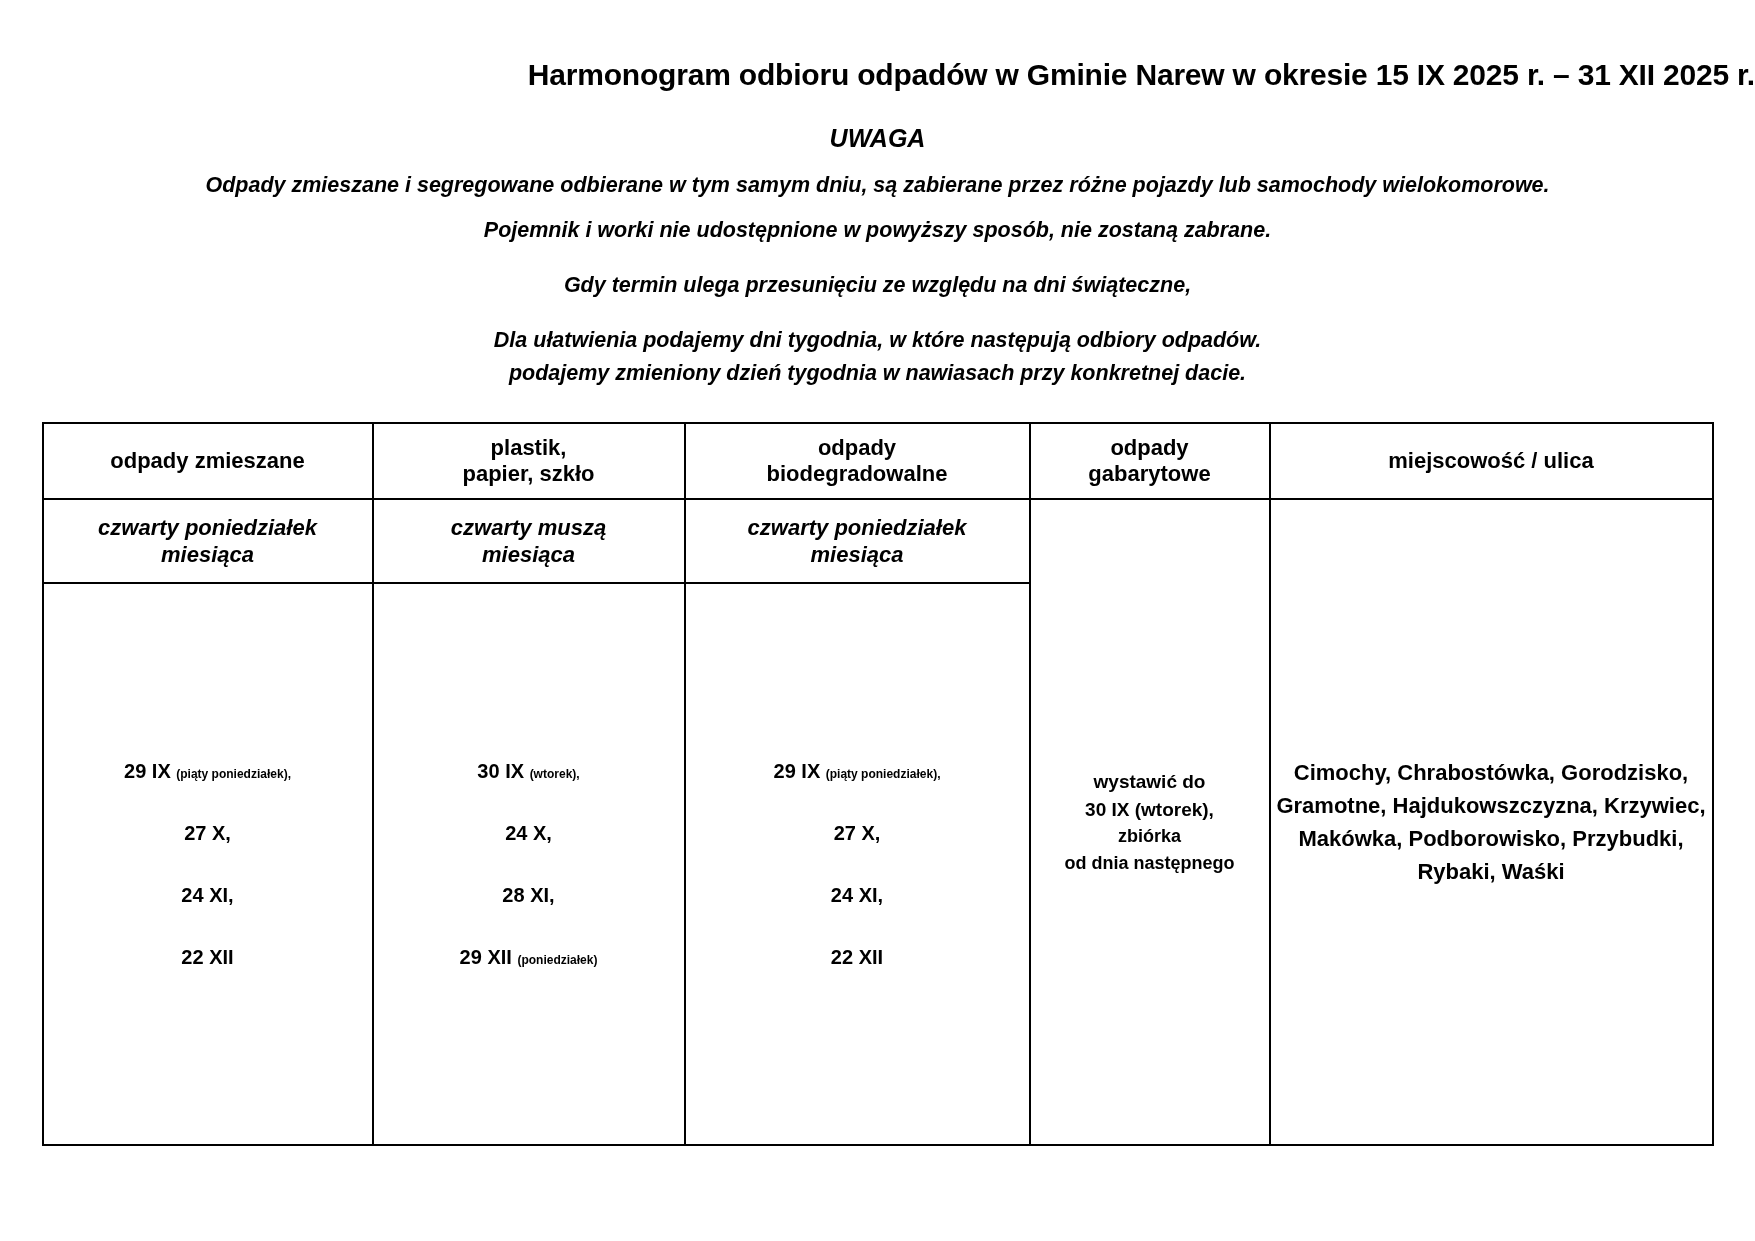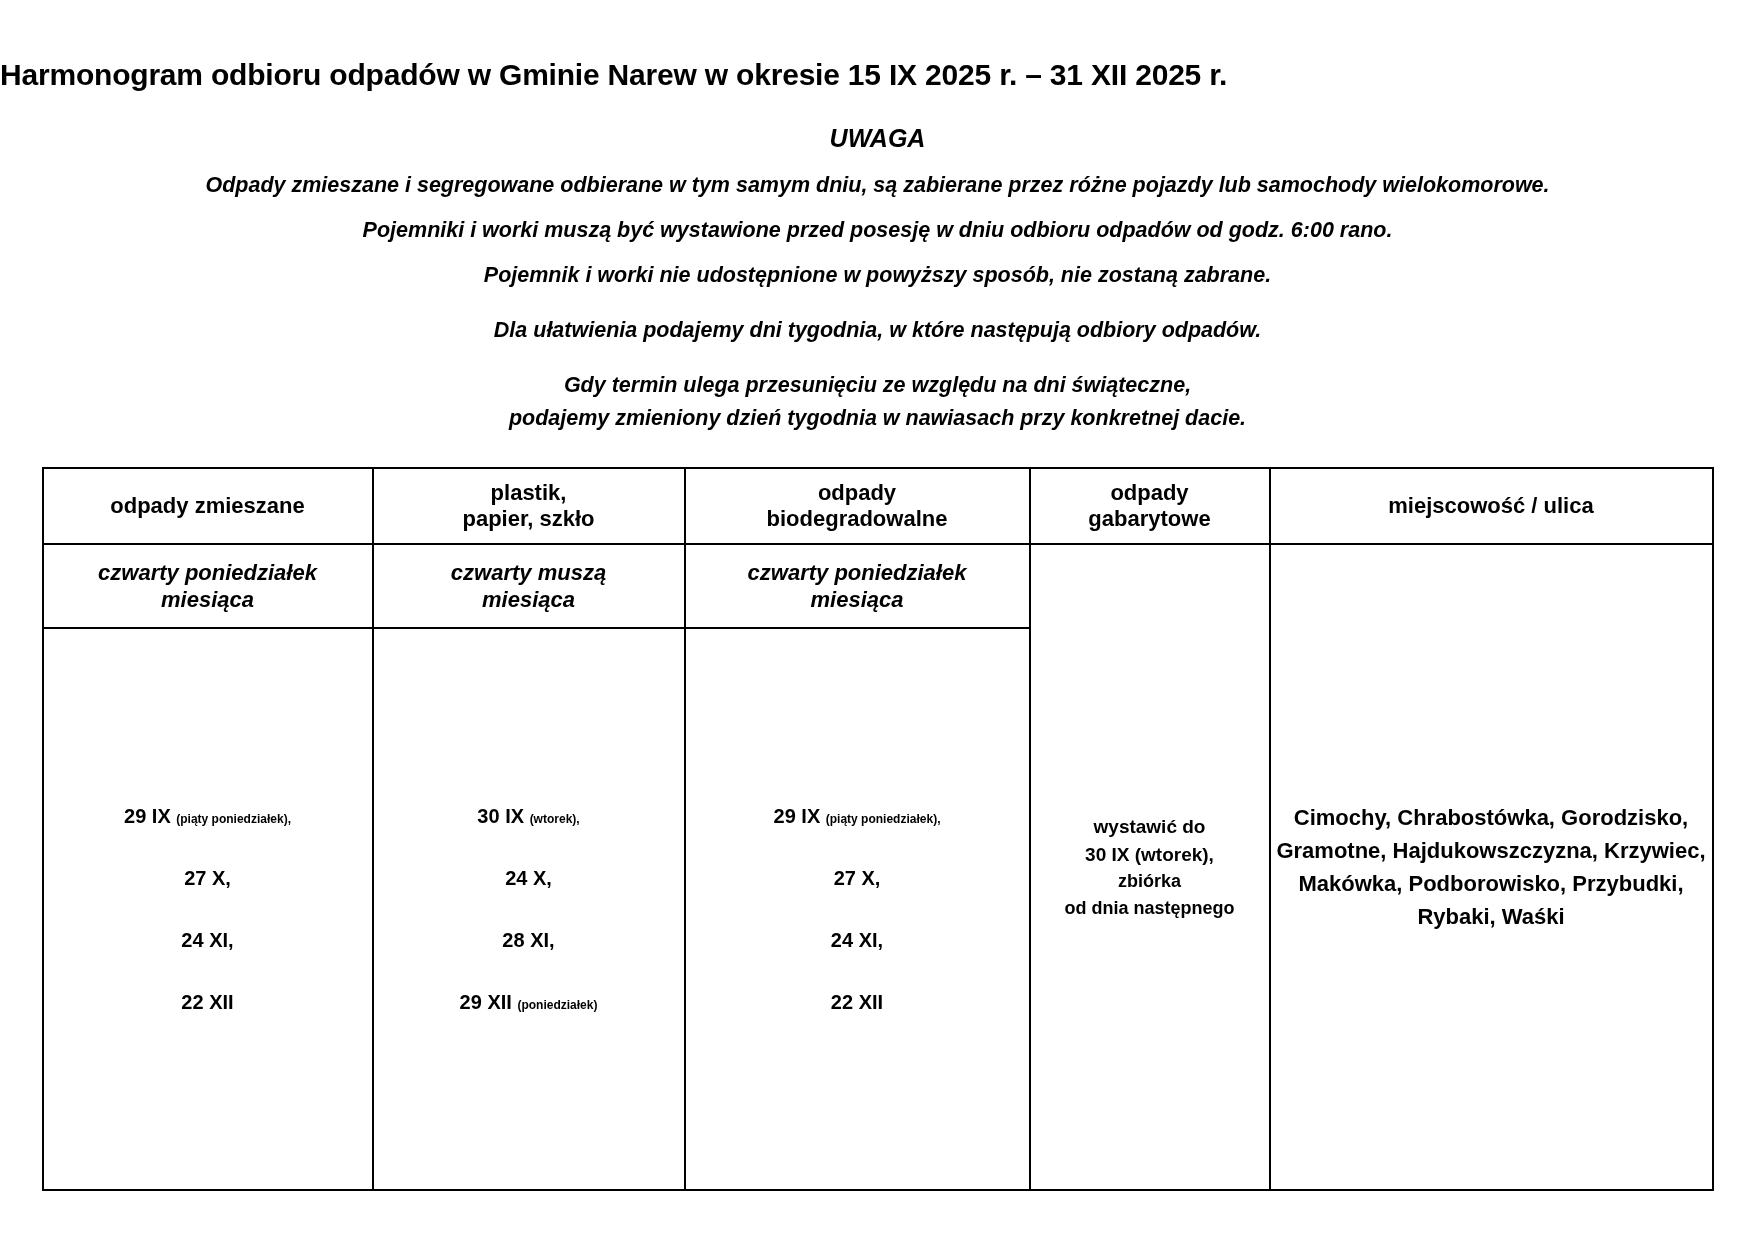--- a/index.html
+++ b/index.html
@@ -15,21 +15,21 @@
     overflow: hidden;
   }
   .page {
     position: relative;
     width: 1755px;
     height: 1241px;
     box-sizing: border-box;
     padding: 0;
   }
   .title {
-    text-align: left;
+    text-align: right;
     font-size: 30px;
     font-weight: bold;
     margin-top: 58px;
     letter-spacing: -0.2px;
   }
   .uwaga {
     text-align: center;
     font-size: 25px;
     font-weight: bold;
     font-style: italic;
@@ -126,26 +126,25 @@
 </head>
 <body>
 
 <div class="page">
 
   <div class="title">Harmonogram odbioru odpadów w Gminie Narew w okresie 15 IX 2025 r. – 31 XII 2025 r.</div>
 
   <div class="uwaga">UWAGA</div>
 
   <div class="note">Odpady zmieszane i segregowane odbierane w tym samym dniu, są zabierane przez różne pojazdy lub samochody wielokomorowe.</div>
-  <div class="note">Pojemniki i worki muszą być wystawione przed posesję w dniu odbioru odpadów od godz. 6:00 rano.</div>
   <div class="note">Pojemnik i worki nie udostępnione w powyższy sposób, nie zostaną zabrane.</div>
 
+  <div class="note bold gap-lg">Gdy termin ulega przesunięciu ze względu na dni świąteczne,</div>
+
   <div class="note bold gap-lg">Dla ułatwienia podajemy dni tygodnia, w które następują odbiory odpadów.</div>
-
-  <div class="note bold gap-lg">Gdy termin ulega przesunięciu ze względu na dni świąteczne,</div>
   <div class="note bold tight">podajemy zmieniony dzień tygodnia w nawiasach przy konkretnej dacie.</div>
 
   <table class="schedule">
     <colgroup>
       <col class="c1">
         <col class="c2">
         <col class="c3">
         <col class="c4">
         <col class="c5">
     </colgroup>

